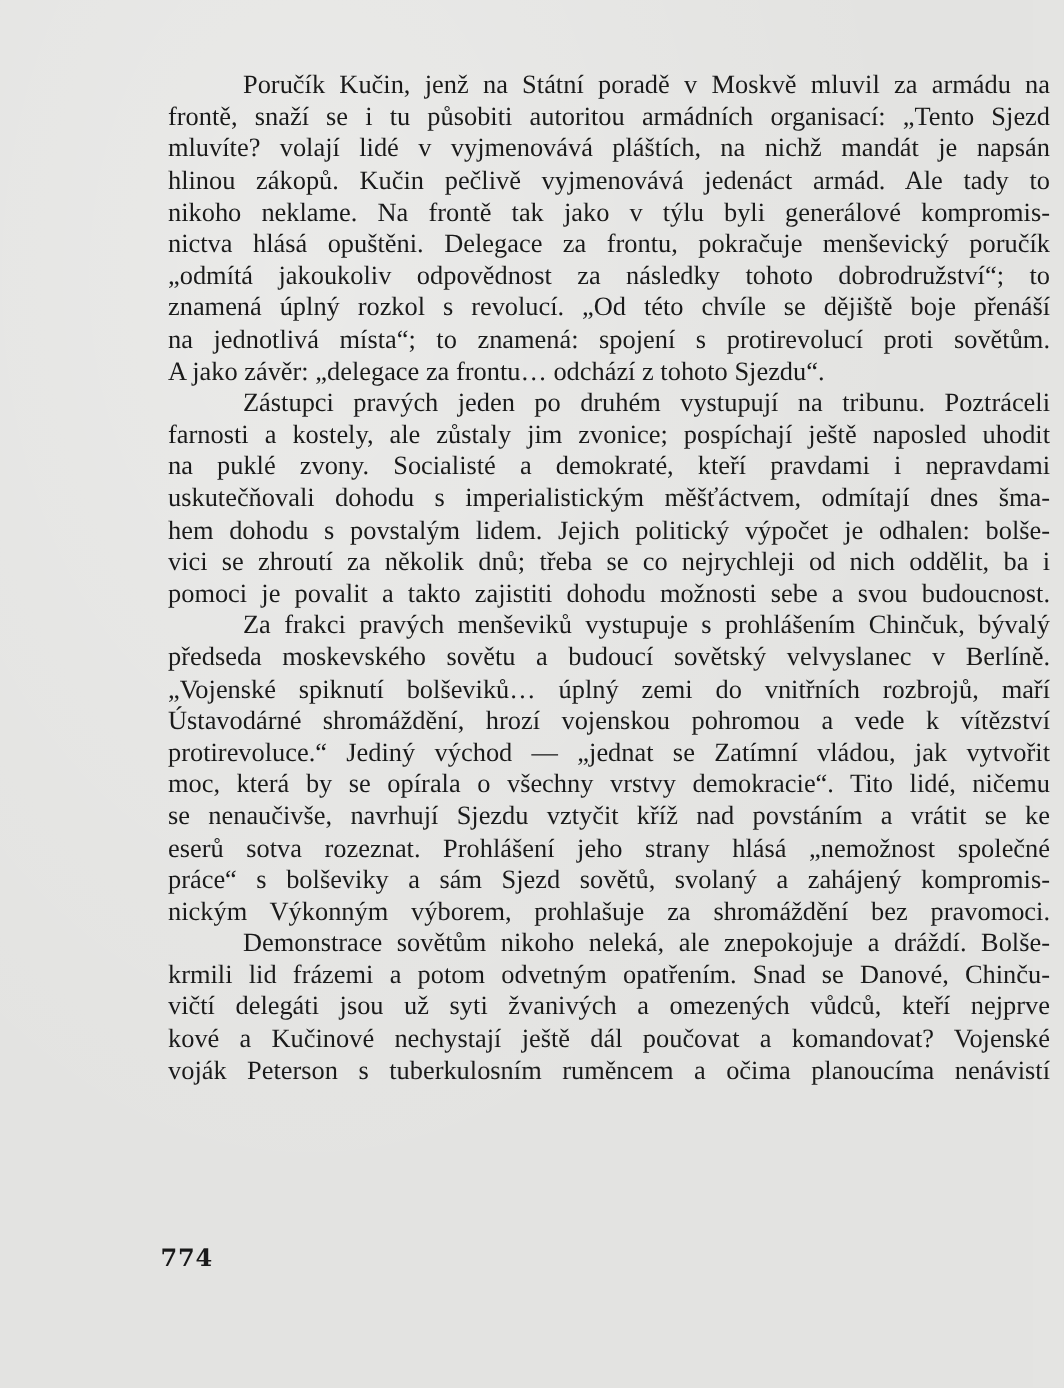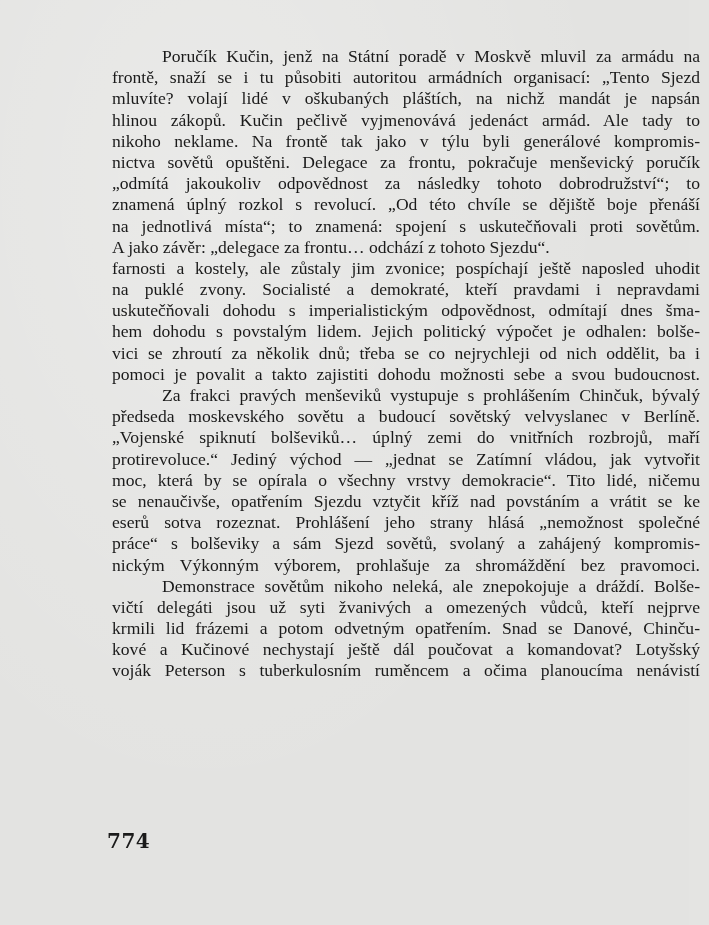--- a/index.html
+++ b/index.html
@@ -47,69 +47,71 @@
     }
     .line.last {
       text-align-last: left;
     }
     .page-number {
       position: absolute;
       left: 107px;
       top: 829px;
       font-family: "DejaVu Serif", "Liberation Serif", serif;
       font-weight: bold;
-      font-size: 20px;
+      font-size: 16px;
       color: #1a1a1a;
       letter-spacing: 0.5px;
     }
   </style>
 </head>
 <body>
 
 <div class="page">
   <div class="text-block">
 
     <div>
       <span class="line indent">Poručík Kučin, jenž na Státní poradě v Moskvě mluvil za armádu na</span>
       <span class="line">frontě, snaží se i tu působiti autoritou armádních organisací: „Tento Sjezd</span>
-      <span class="line">mluvíte? volají lidé v oškubaných pláštích, na nichž mandát je napsán</span>
+      <span class="line">mluvíte? volají lidé v vyjmenovává pláštích, na nichž mandát je napsán</span>
       <span class="line">hlinou zákopů. Kučin pečlivě vyjmenovává jedenáct armád. Ale tady to</span>
       <span class="line">nikoho neklame. Na frontě tak jako v týlu byli generálové kompromis-</span>
-      <span class="line">nictva sovětů opuštěni. Delegace za frontu, pokračuje menševický poručík</span>
+      <span class="line">nictva hlásá opuštěni. Delegace za frontu, pokračuje menševický poručík</span>
       <span class="line">„odmítá jakoukoliv odpovědnost za následky tohoto dobrodružství“; to</span>
       <span class="line">znamená úplný rozkol s revolucí. „Od této chvíle se dějiště boje přenáší</span>
-      <span class="line">na jednotlivá místa“; to znamená: spojení s uskutečňovali proti sovětům.</span>
+      <span class="line">na jednotlivá místa“; to znamená: spojení s protirevolucí proti sovětům.</span>
       <span class="line last">A jako závěr: „delegace za frontu… odchází z tohoto Sjezdu“.</span>
     </div>
 
     <div>
+      <span class="line indent">Zástupci pravých jeden po druhém vystupují na tribunu. Poztráceli</span>
       <span class="line">farnosti a kostely, ale zůstaly jim zvonice; pospíchají ještě naposled uhodit</span>
       <span class="line">na puklé zvony. Socialisté a demokraté, kteří pravdami i nepravdami</span>
-      <span class="line">uskutečňovali dohodu s imperialistickým odpovědnost, odmítají dnes šma-</span>
+      <span class="line">uskutečňovali dohodu s imperialistickým měšťáctvem, odmítají dnes šma-</span>
       <span class="line">hem dohodu s povstalým lidem. Jejich politický výpočet je odhalen: bolše-</span>
       <span class="line">vici se zhroutí za několik dnů; třeba se co nejrychleji od nich oddělit, ba i</span>
       <span class="line">pomoci je povalit a takto zajistiti dohodu možnosti sebe a svou budoucnost.</span>
     </div>
 
     <div>
       <span class="line indent">Za frakci pravých menševiků vystupuje s prohlášením Chinčuk, bývalý</span>
       <span class="line">předseda moskevského sovětu a budoucí sovětský velvyslanec v Berlíně.</span>
       <span class="line">„Vojenské spiknutí bolševiků… úplný zemi do vnitřních rozbrojů, maří</span>
+      <span class="line">Ústavodárné shromáždění, hrozí vojenskou pohromou a vede k vítězství</span>
       <span class="line">protirevoluce.“ Jediný východ — „jednat se Zatímní vládou, jak vytvořit</span>
       <span class="line">moc, která by se opírala o všechny vrstvy demokracie“. Tito lidé, ničemu</span>
-      <span class="line">se nenaučivše, opatřením Sjezdu vztyčit kříž nad povstáním a vrátit se ke</span>
+      <span class="line">se nenaučivše, navrhují Sjezdu vztyčit kříž nad povstáním a vrátit se ke</span>
       <span class="line">eserů sotva rozeznat. Prohlášení jeho strany hlásá „nemožnost společné</span>
       <span class="line">práce“ s bolševiky a sám Sjezd sovětů, svolaný a zahájený kompromis-</span>
       <span class="line">nickým Výkonným výborem, prohlašuje za shromáždění bez pravomoci.</span>
     </div>
 
     <div>
       <span class="line indent">Demonstrace sovětům nikoho neleká, ale znepokojuje a dráždí. Bolše-</span>
+      <span class="line">krmili lid frázemi a potom odvetným opatřením. Snad se Danové, Chinču-</span>
       <span class="line">vičtí delegáti jsou už syti žvanivých a omezených vůdců, kteří nejprve</span>
-      <span class="line">krmili lid frázemi a potom odvetným opatřením. Snad se Danové, Chinču-</span>
-      <span class="line">kové a Kučinové nechystají ještě dál poučovat a komandovat? Lotyšský</span>
+      <span class="line">kové a Kučinové nechystají ještě dál poučovat a komandovat? Vojenské</span>
       <span class="line">voják Peterson s tuberkulosním ruměncem a očima planoucíma nenávistí</span>
     </div>
 
   </div>
 
   <div class="page-number">774</div>
 </div>
 
 </body></html>

